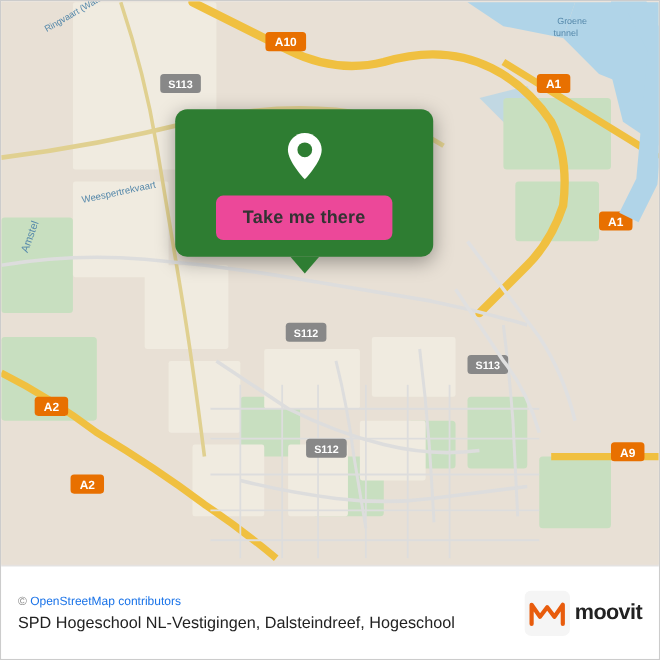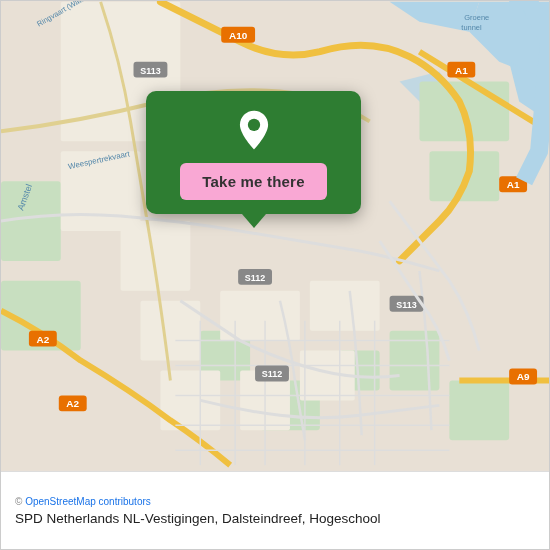--- a/index.html
+++ b/index.html
@@ -58,21 +58,21 @@
       border-top: 14px solid #2e7d32;
     }
 
     .location-icon {
       width: 44px;
       height: 44px;
       margin-bottom: 10px;
     }
 
     .take-me-there-btn {
-      background: #f9a8d4;
+      background: #ec4899;
       color: #333;
       border: none;
       border-radius: 6px;
       padding: 10px 22px;
       font-size: 15px;
       font-weight: 600;
       cursor: pointer;
       white-space: nowrap;
       letter-spacing: 0.2px;
     }
@@ -251,18 +251,26 @@
     </div>
   </div>
 
   <div class="footer">
     <div class="footer-text-area">
       <div class="footer-copyright">
         <span>©</span>
         <a href="#" class="osm-link">OpenStreetMap contributors</a>
       </div>
       <div class="footer-place-name">
-        <span>SPD Netherlands NL-Vestigingen, Dalsteindreef,</span>
+        <span>SPD Hogeschool NL-Vestigingen, Dalsteindreef,</span>
         <span>Hogeschool</span>
       </div>
     </div>
+    <div class="moovit-logo">
+
+      <svg class="moovit-m" viewBox="0 0 38 38" xmlns="http://www.w3.org/2000/svg">
+        <rect width="38" height="38" rx="6" fill="#f5f5f5"></rect>
+        <path d="M6 28 L6 12 L13 22 L19 14 L25 22 L32 12 L32 28" stroke="#e85c0d" stroke-width="3.5" fill="none" stroke-linejoin="round" stroke-linecap="round"></path>
+      </svg>
+      <span class="moovit-text">moovit</span>
+    </div>
   </div>
 </div>
 
 </body></html>

